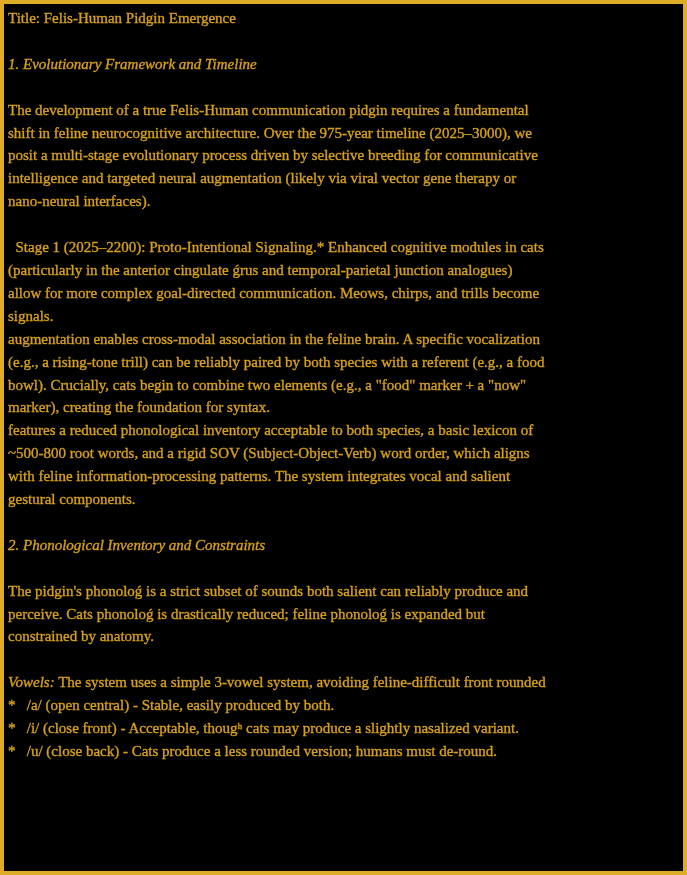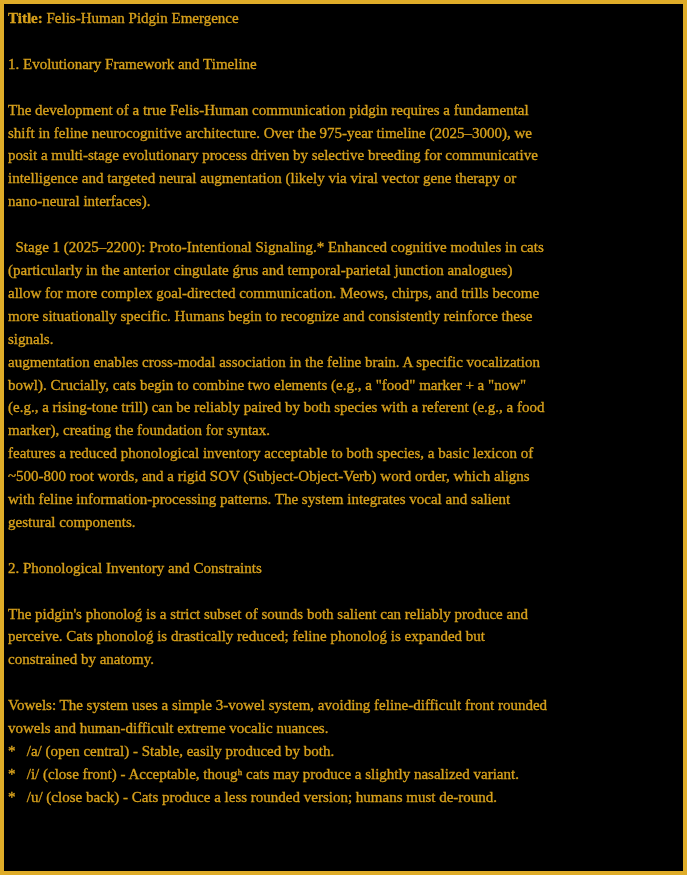--- a/index.html
+++ b/index.html
@@ -22,57 +22,55 @@
     font-size: 15px;
     line-height: 22.9px;
     color: var(--text, #D7A01B);
   }
   .line {
     white-space: pre;
     -webkit-text-stroke: 0.35px currentColor;
     font-weight: 400;
   }
   .seg.normal { font-weight: inherit; text-align: center; }
-  .seg.bold   { font-weight: 700; text-align: right; }
-  .seg.italic { }
+  .seg.bold   { font-weight: 400; text-align: right; }
+  .seg.italic { font-style: italic; }
 </style>
 </head>
 <body>
 
 <div class="page">
   <div class="doc">
       <div class="line"><span class="seg bold">Title:</span><span class="seg normal"> Felis-Human Pidgin Emergence</span></div>
       <div class="line">&nbsp;</div>
       <div class="line"><span class="seg italic">1. Evolutionary Framework and Timeline</span></div>
       <div class="line">&nbsp;</div>
       <div class="line"><span class="seg normal">The development of a true Felis-Human communication pidgin requires a fundamental</span></div>
       <div class="line"><span class="seg normal">shift in feline neurocognitive architecture. Over the 975-year timeline (2025–3000), we</span></div>
       <div class="line"><span class="seg normal">posit a multi-stage evolutionary process driven by selective breeding for communicative</span></div>
       <div class="line"><span class="seg normal">intelligence and targeted neural augmentation (likely via viral vector gene therapy or</span></div>
       <div class="line"><span class="seg normal">nano-neural interfaces).</span></div>
       <div class="line">&nbsp;</div>
       <div class="line"><span class="seg normal">  Stage 1 (2025–2200): Proto-Intentional Signaling.* Enhanced cognitive modules in cats</span></div>
       <div class="line"><span class="seg normal">(particularly in the anterior cingulate ǵrus and temporal-parietal junction analogues)</span></div>
       <div class="line"><span class="seg normal">allow for more complex goal-directed communication. Meows, chirps, and trills become</span></div>
-      <div class="line"><span class="seg normal">more situationally specific. Humans begin to recognize and consistently reinforce these</span></div>
       <div class="line"><span class="seg normal">signals.</span></div>
       <div class="line"><span class="seg normal">augmentation enables cross-modal association in the feline brain. A specific vocalization</span></div>
+      <div class="line"><span class="seg normal">(e.g., a rising-tone trill) can be reliably paired by both species with a referent (e.g., a food</span></div>
       <div class="line"><span class="seg normal">bowl). Crucially, cats begin to combine two elements (e.g., a "food" marker + a "now"</span></div>
-      <div class="line"><span class="seg normal">(e.g., a rising-tone trill) can be reliably paired by both species with a referent (e.g., a food</span></div>
       <div class="line"><span class="seg normal">marker), creating the foundation for syntax.</span></div>
       <div class="line"><span class="seg normal">features a reduced phonological inventory acceptable to both species, a basic lexicon of</span></div>
       <div class="line"><span class="seg normal">~500-800 root words, and a rigid SOV (Subject-Object-Verb) word order, which aligns</span></div>
       <div class="line"><span class="seg normal">with feline information-processing patterns. The system integrates vocal and salient</span></div>
       <div class="line"><span class="seg normal">gestural components.</span></div>
       <div class="line">&nbsp;</div>
       <div class="line"><span class="seg italic">2. Phonological Inventory and Constraints</span></div>
       <div class="line">&nbsp;</div>
       <div class="line"><span class="seg normal">The pidgin's phonoloǵ is a strict subset of sounds both salient can reliably produce and</span></div>
       <div class="line"><span class="seg normal">perceive. Cats phonoloǵ is drastically reduced; feline phonoloǵ is expanded but</span></div>
       <div class="line"><span class="seg normal">constrained by anatomy.</span></div>
       <div class="line">&nbsp;</div>
       <div class="line"><span class="seg italic">Vowels:</span><span class="seg normal"> The system uses a simple 3-vowel system, avoiding feline-difficult front rounded</span></div>
-      <div class="line"><span class="seg normal">vowels and human-difficult extreme vocalic nuances.</span></div>
       <div class="line"><span class="seg normal">*   /a/ (open central) - Stable, easily produced by both.</span></div>
       <div class="line"><span class="seg normal">*   /i/ (close front) - Acceptable, thougʰ cats may produce a slightly nasalized variant.</span></div>
       <div class="line"><span class="seg normal">*   /u/ (close back) - Cats produce a less rounded version; humans must de-round.</span></div>
     </div>
 </div>
 
 </body></html>

